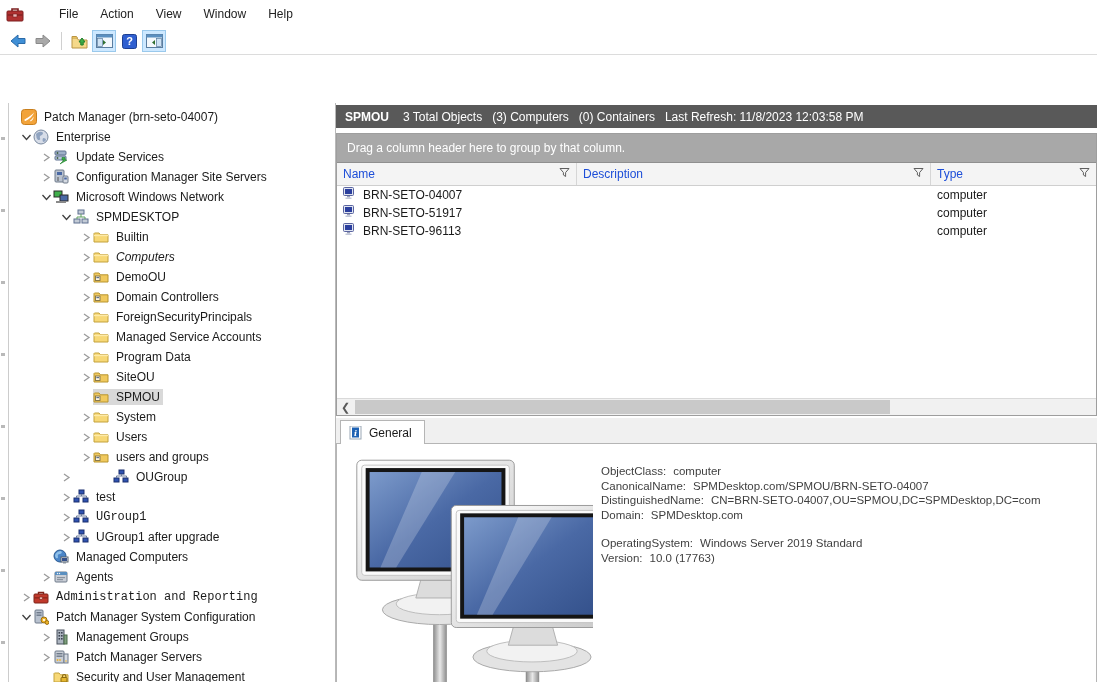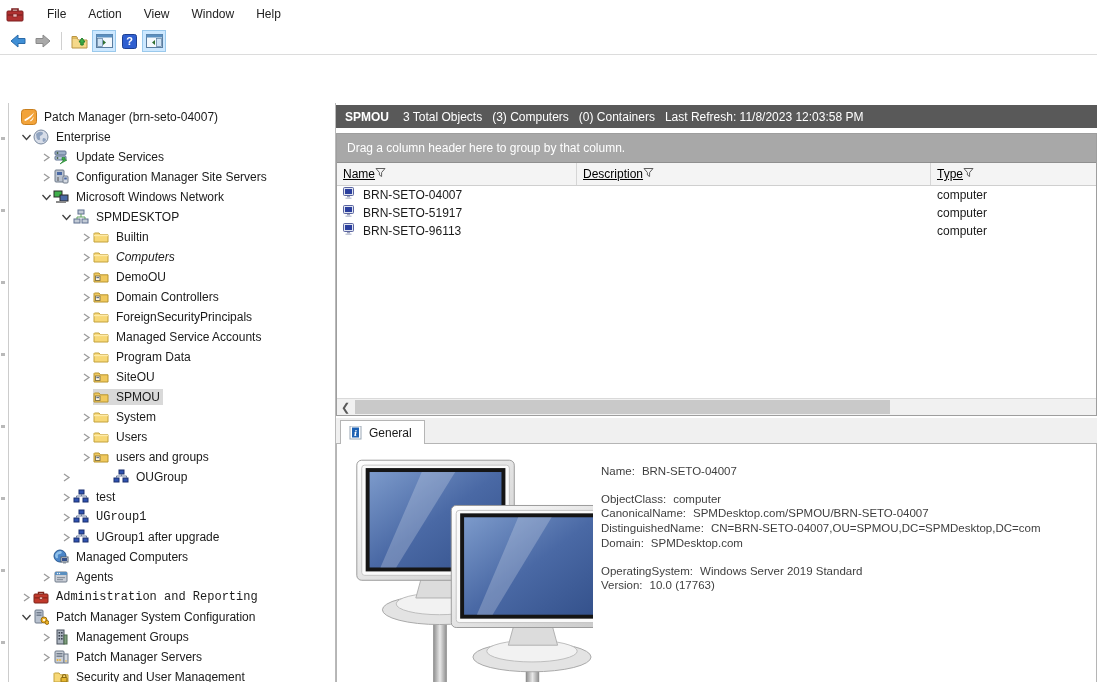--- a/index.html
+++ b/index.html
@@ -1,20 +1,20 @@
 <!DOCTYPE html>
 <html><head>
 <meta charset="utf-8">
 <style>
   * { margin:0; padding:0; box-sizing:border-box; }
   html,body { width:1097px; height:682px; overflow:hidden; background:#fff;
     font-family:"Liberation Sans", sans-serif; font-size:12px; color:#1a1a1a; }
 
   
-  .menubar { height:28px; display:flex; align-items:center; background:#fff; padding-left:6px; }
+  .menubar { height:28px; display:flex; align-items:center; background:#fff; padding-left:6px;gap:12px; }
   .app-icon { width:20px; height:16px; margin-right:10px; }
   .menu-item { padding:4px 11px; color:#222; cursor:default; }
   .toolbar { height:27px; display:flex; align-items:center; background:#fff;
     border-bottom:1px solid #dcdcdc; padding-left:6px; }
   .tb-btn { width:24px; height:22px; display:flex; align-items:center; justify-content:center;
     border:1px solid transparent; margin-right:1px; }
   .tb-btn.hl { background:#cde8ff; border-color:#9ac9ec; }
   .tb-sep { width:1px; height:18px; background:#d0d0d0; margin:0 5px; }
   .ticon { display:flex; }
 
@@ -38,22 +38,22 @@
   
   .rheader { height:23px; background:#595959; color:#fff; display:flex; align-items:center;
     padding-left:9px; white-space:nowrap; overflow:hidden; }
   .rheader .title { font-weight:bold; margin-right:14px; }
   .rheader span { margin-right:10px; }
   .rheader .lastref { margin-right:0; }
   .grid-box { margin-top:5px; border:1px solid #9e9e9e; display:flex; flex-direction:column; height:283px; }
   .dragbar { height:29px; background:#a8a8a8; color:#fff; display:flex; align-items:center;
     padding-left:10px; border-bottom:1px solid #8f8f8f; }
   .colhead { height:23px; display:flex; background:#f4f4f4; border-bottom:1px solid #cfcfcf; }
-  .colcell { display:flex; align-items:center; justify-content:flex-start;
-    padding:0 6px; border-right:1px solid #d6d6d6; color:#000000;text-decoration:underline; }
+  .colcell { display:flex; align-items:center; justify-content:space-between;
+    padding:0 6px; border-right:1px solid #d6d6d6; color:#1d4ed8; }
   .col-name { width:240px; } .col-desc { width:354px; } .col-type { flex:1; border-right:none; }
   .grid-body { flex:1; background:#fff; overflow:hidden; }
   .grid-row { height:18px; display:flex; align-items:center; }
   .gcell { padding:0 6px; display:flex; align-items:center; overflow:hidden; white-space:nowrap; }
   .gcell .tree-icon { margin-right:4px; }
   .hscroll { height:17px; background:#f1f1f1; border-top:1px solid #d9d9d9; position:relative; }
   .hs-arrow { position:absolute; left:0; top:0; width:17px; height:16px; display:flex; align-items:center;
     justify-content:center; color:#5a5a5a; font-size:11px; }
   .hs-thumb { position:absolute; left:18px; top:1px; width:535px; height:14px; background:#c9c9c9; }
 
@@ -815,23 +815,20 @@
           <rect x="84" y="236" width="26" height="30" rx="2" fill="url(#grn)" stroke="#1f7e1f"></rect>
           <rect x="82" y="238" width="30" height="4" fill="#2f9e2f" opacity="0.7"></rect>
           <rect x="68" y="256" width="58" height="21" rx="3" fill="url(#grnh)" stroke="#1f7e1f"></rect>
           <rect x="178" y="236" width="26" height="30" rx="2" fill="url(#grn)" stroke="#1f7e1f"></rect>
           <rect x="176" y="238" width="30" height="4" fill="#2f9e2f" opacity="0.7"></rect>
           <rect x="162" y="256" width="58" height="21" rx="3" fill="url(#grnh)" stroke="#1f7e1f"></rect>
         </svg>
       </div>
       <div class="detail-text">
           <div class="dgroup">
-            <div class="dline"><span class="dlabel">Name:</span><span class="dvalue">BRN-SETO-04007</span></div>
-          </div>
-          <div class="dgroup">
             <div class="dline"><span class="dlabel">ObjectClass:</span><span class="dvalue">computer</span></div>
             <div class="dline"><span class="dlabel">CanonicalName:</span><span class="dvalue">SPMDesktop.com/SPMOU/BRN-SETO-04007</span></div>
             <div class="dline"><span class="dlabel">DistinguishedName:</span><span class="dvalue">CN=BRN-SETO-04007,OU=SPMOU,DC=SPMDesktop,DC=com</span></div>
             <div class="dline"><span class="dlabel">Domain:</span><span class="dvalue">SPMDesktop.com</span></div>
           </div>
           <div class="dgroup">
             <div class="dline"><span class="dlabel">OperatingSystem:</span><span class="dvalue">Windows Server 2019 Standard</span></div>
             <div class="dline"><span class="dlabel">Version:</span><span class="dvalue">10.0 (17763)</span></div>
           </div>
         </div>

